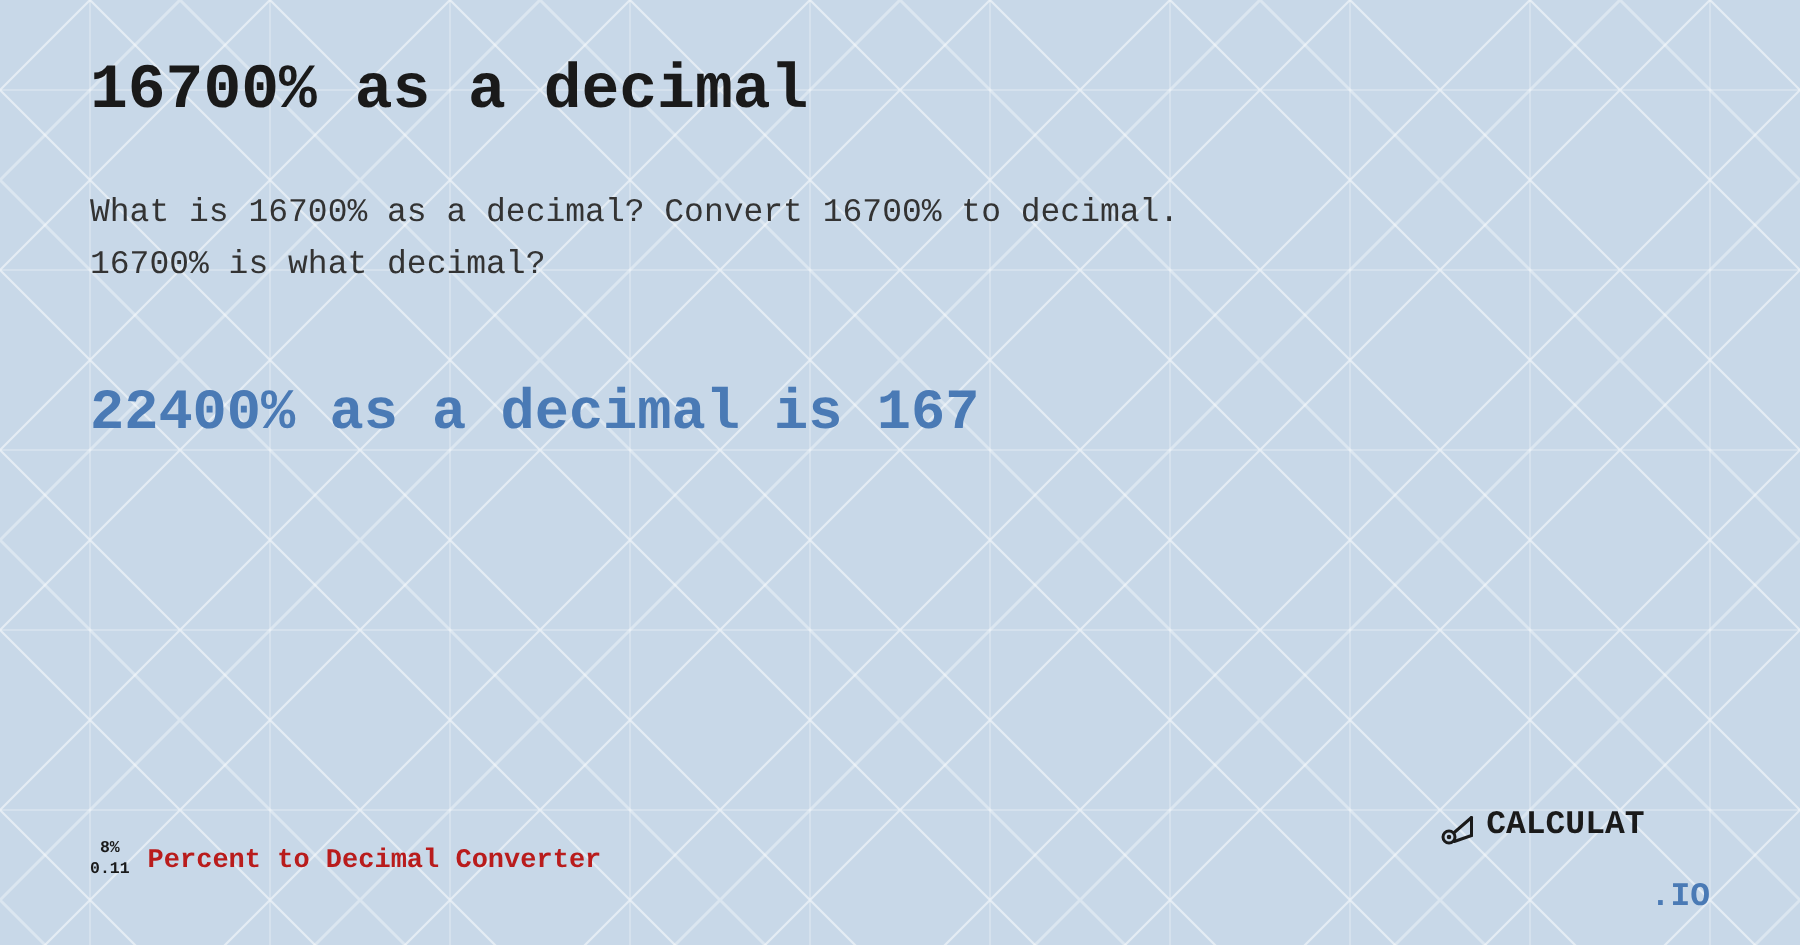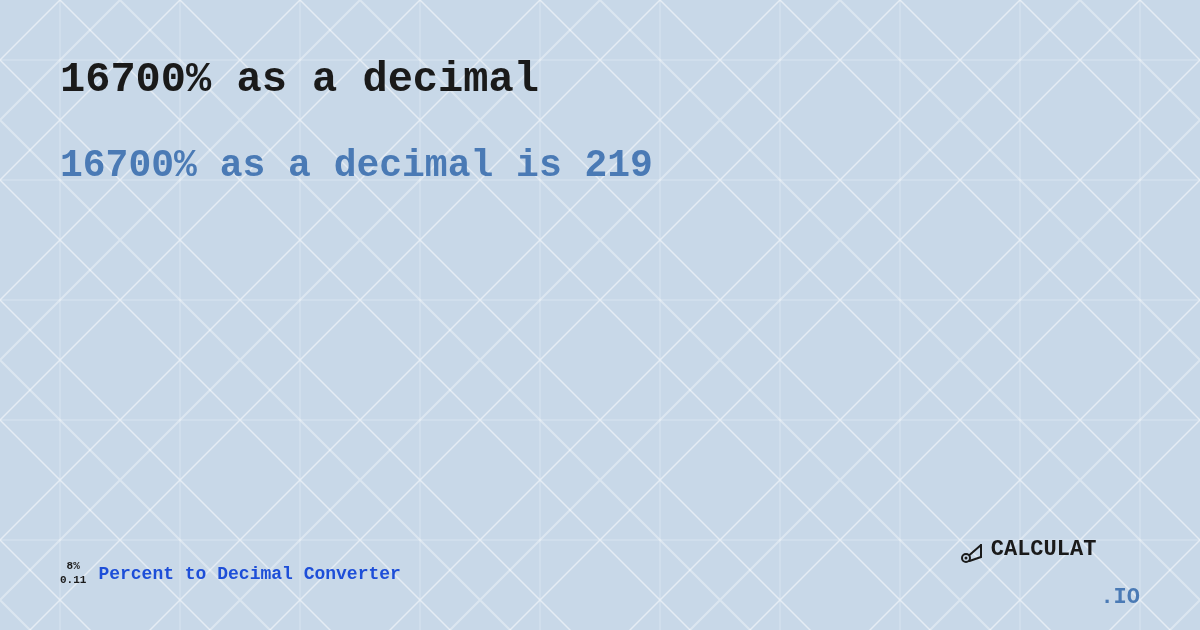--- a/index.html
+++ b/index.html
@@ -13,21 +13,21 @@
       height: 630px;
       overflow: hidden;
       font-family: 'Courier New', Courier, monospace;
       background-color: #c8d8e8;
       position: relative;
     }
 
     .content {
       position: relative;
       z-index: 1;
-      padding: 56px 60px;
+      padding: 36px 60px;
     }
 
     .page-title {
       font-size: 42px;
       font-weight: bold;
       color: #1a1a1a;
       margin-bottom: 40px;
       font-family: 'Courier New', Courier, monospace;
     }
 
@@ -73,21 +73,21 @@
       font-size: 11px;
       font-weight: bold;
       color: #1a1a1a;
       line-height: 1.2;
       font-family: 'Courier New', Courier, monospace;
     }
 
     .footer-label {
       font-size: 18px;
       font-weight: bold;
-      color: #1d4ed8;
+      color: #b91c1c;
       font-family: 'Courier New', Courier, monospace;
     }
 
     .footer-right {
       display: flex;
       align-items: center;
       gap: 8px;
     }
 
     .calculat-logo {
@@ -136,23 +136,27 @@
     </pattern>
   </defs>
   <rect width="100%" height="100%" fill="#c8d8e8"></rect>
   <rect width="100%" height="100%" fill="url(#diamonds2)"></rect>
   <rect width="100%" height="100%" fill="url(#diamonds)"></rect>
 </svg>
 
 <div class="content">
   <h1 class="page-title">16700% as a decimal</h1>
 
+  <p class="description">
+    <span>What is 16700% as a decimal? Convert 16700% to decimal.</span><br>
+    <span>16700% is what decimal?</span>
+  </p>
 
   <div class="result-section">
-    <div class="result-text">16700% as a decimal is 219</div>
+    <div class="result-text">22400% as a decimal is 167</div>
   </div>
 </div>
 
 <div class="footer">
   <div class="footer-left">
     <div class="percent-fraction">
       <span>8%</span>
       <span>0.11</span>
     </div>
     <span class="footer-label">Percent to Decimal Converter</span>

